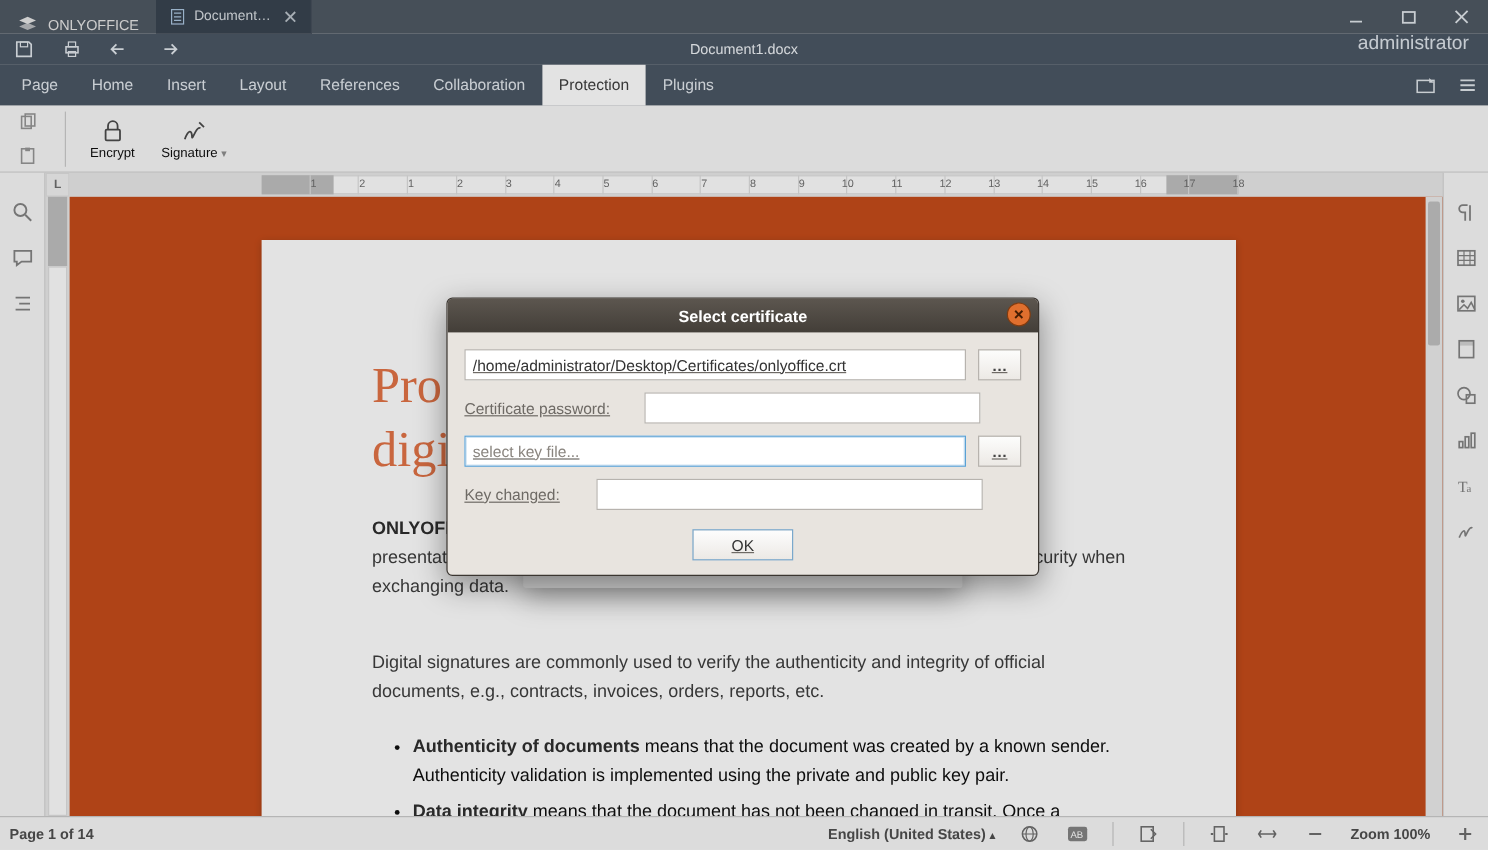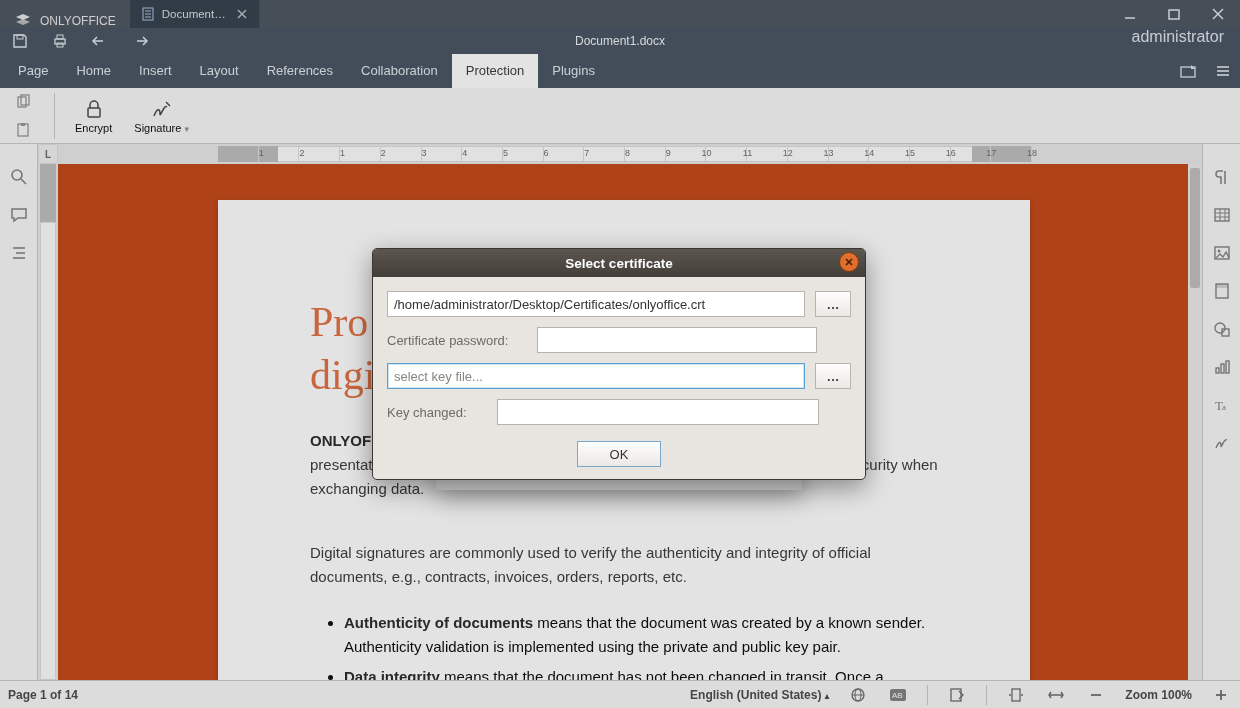--- a/index.html
+++ b/index.html
@@ -83,21 +83,21 @@
   
   .bgdialog{position:absolute;left:436px;top:440px;width:366px;height:50px;background:#e9e9e9;box-shadow:0 8px 24px rgba(0,0,0,.35);border-radius:2px;display:flex;align-items:flex-end;justify-content:center;gap:12px;padding-bottom:14px;}
   .bgdialog .btn{width:88px;height:24px;background:#bcbcbc;border:1px solid #aaa;}
   .bgdialog .btn.dark{background:#7d7d7d;}
 
   
   .dimmer{position:absolute;inset:0;background:rgba(80,80,80,.16);pointer-events:none;}
   .modal{position:absolute;left:372px;top:248px;width:494px;background:#e8e4df;border:1px solid #3b3631;border-radius:5px;box-shadow:0 8px 26px rgba(0,0,0,.4);overflow:hidden;}
   .modal-titlebar{height:28px;background:linear-gradient(#5c564f,#433e38);color:#fff;font-size:13.5px;font-weight:bold;display:flex;align-items:center;justify-content:center;position:relative;}
   .modal-close{position:absolute;right:6px;top:3px;width:20px;height:20px;border-radius:10px;background:#e06f2e;border:1px solid #803b0f;display:flex;align-items:center;justify-content:center;}
-  .modal-body{padding:14px 14px 12px 14px;display:flex;flex-direction:column;gap:10px;font-size:13px;color:#6e6a65;}
+  .modal-body{padding:14px 14px 12px 14px;display:flex;flex-direction:column;gap:10px;font-size:13px;color:#6e6a65;text-decoration:underline;}
   .mrow{display:flex;align-items:center;gap:10px;}
   .minput{flex:1;height:26px;border:1px solid #b7b3ae;background:#fff;padding:0 6px;color:#333;font-size:13px;}
   .minput::placeholder{color:#8a857f;}
   .minput.focus{border:1px solid #5aa1d4;box-shadow:inset 0 0 0 1px #cfe4f4;}
   .browsebtn{width:36px;height:26px;border:1px solid #b7b3ae;background:linear-gradient(#fdfdfc,#ece9e5);display:flex;align-items:center;justify-content:center;color:#444;font-weight:bold;}
   .mlabel{width:140px;text-align:left;}
   .mrow.short .minput{flex:0 0 280px;}
   .okrow{display:flex;justify-content:center;padding-top:6px;}
   .okbtn{width:84px;height:26px;border:1px solid #7aa8cc;background:linear-gradient(#fdfdfd,#ece9e5);color:#333;font-size:13px;}
 

